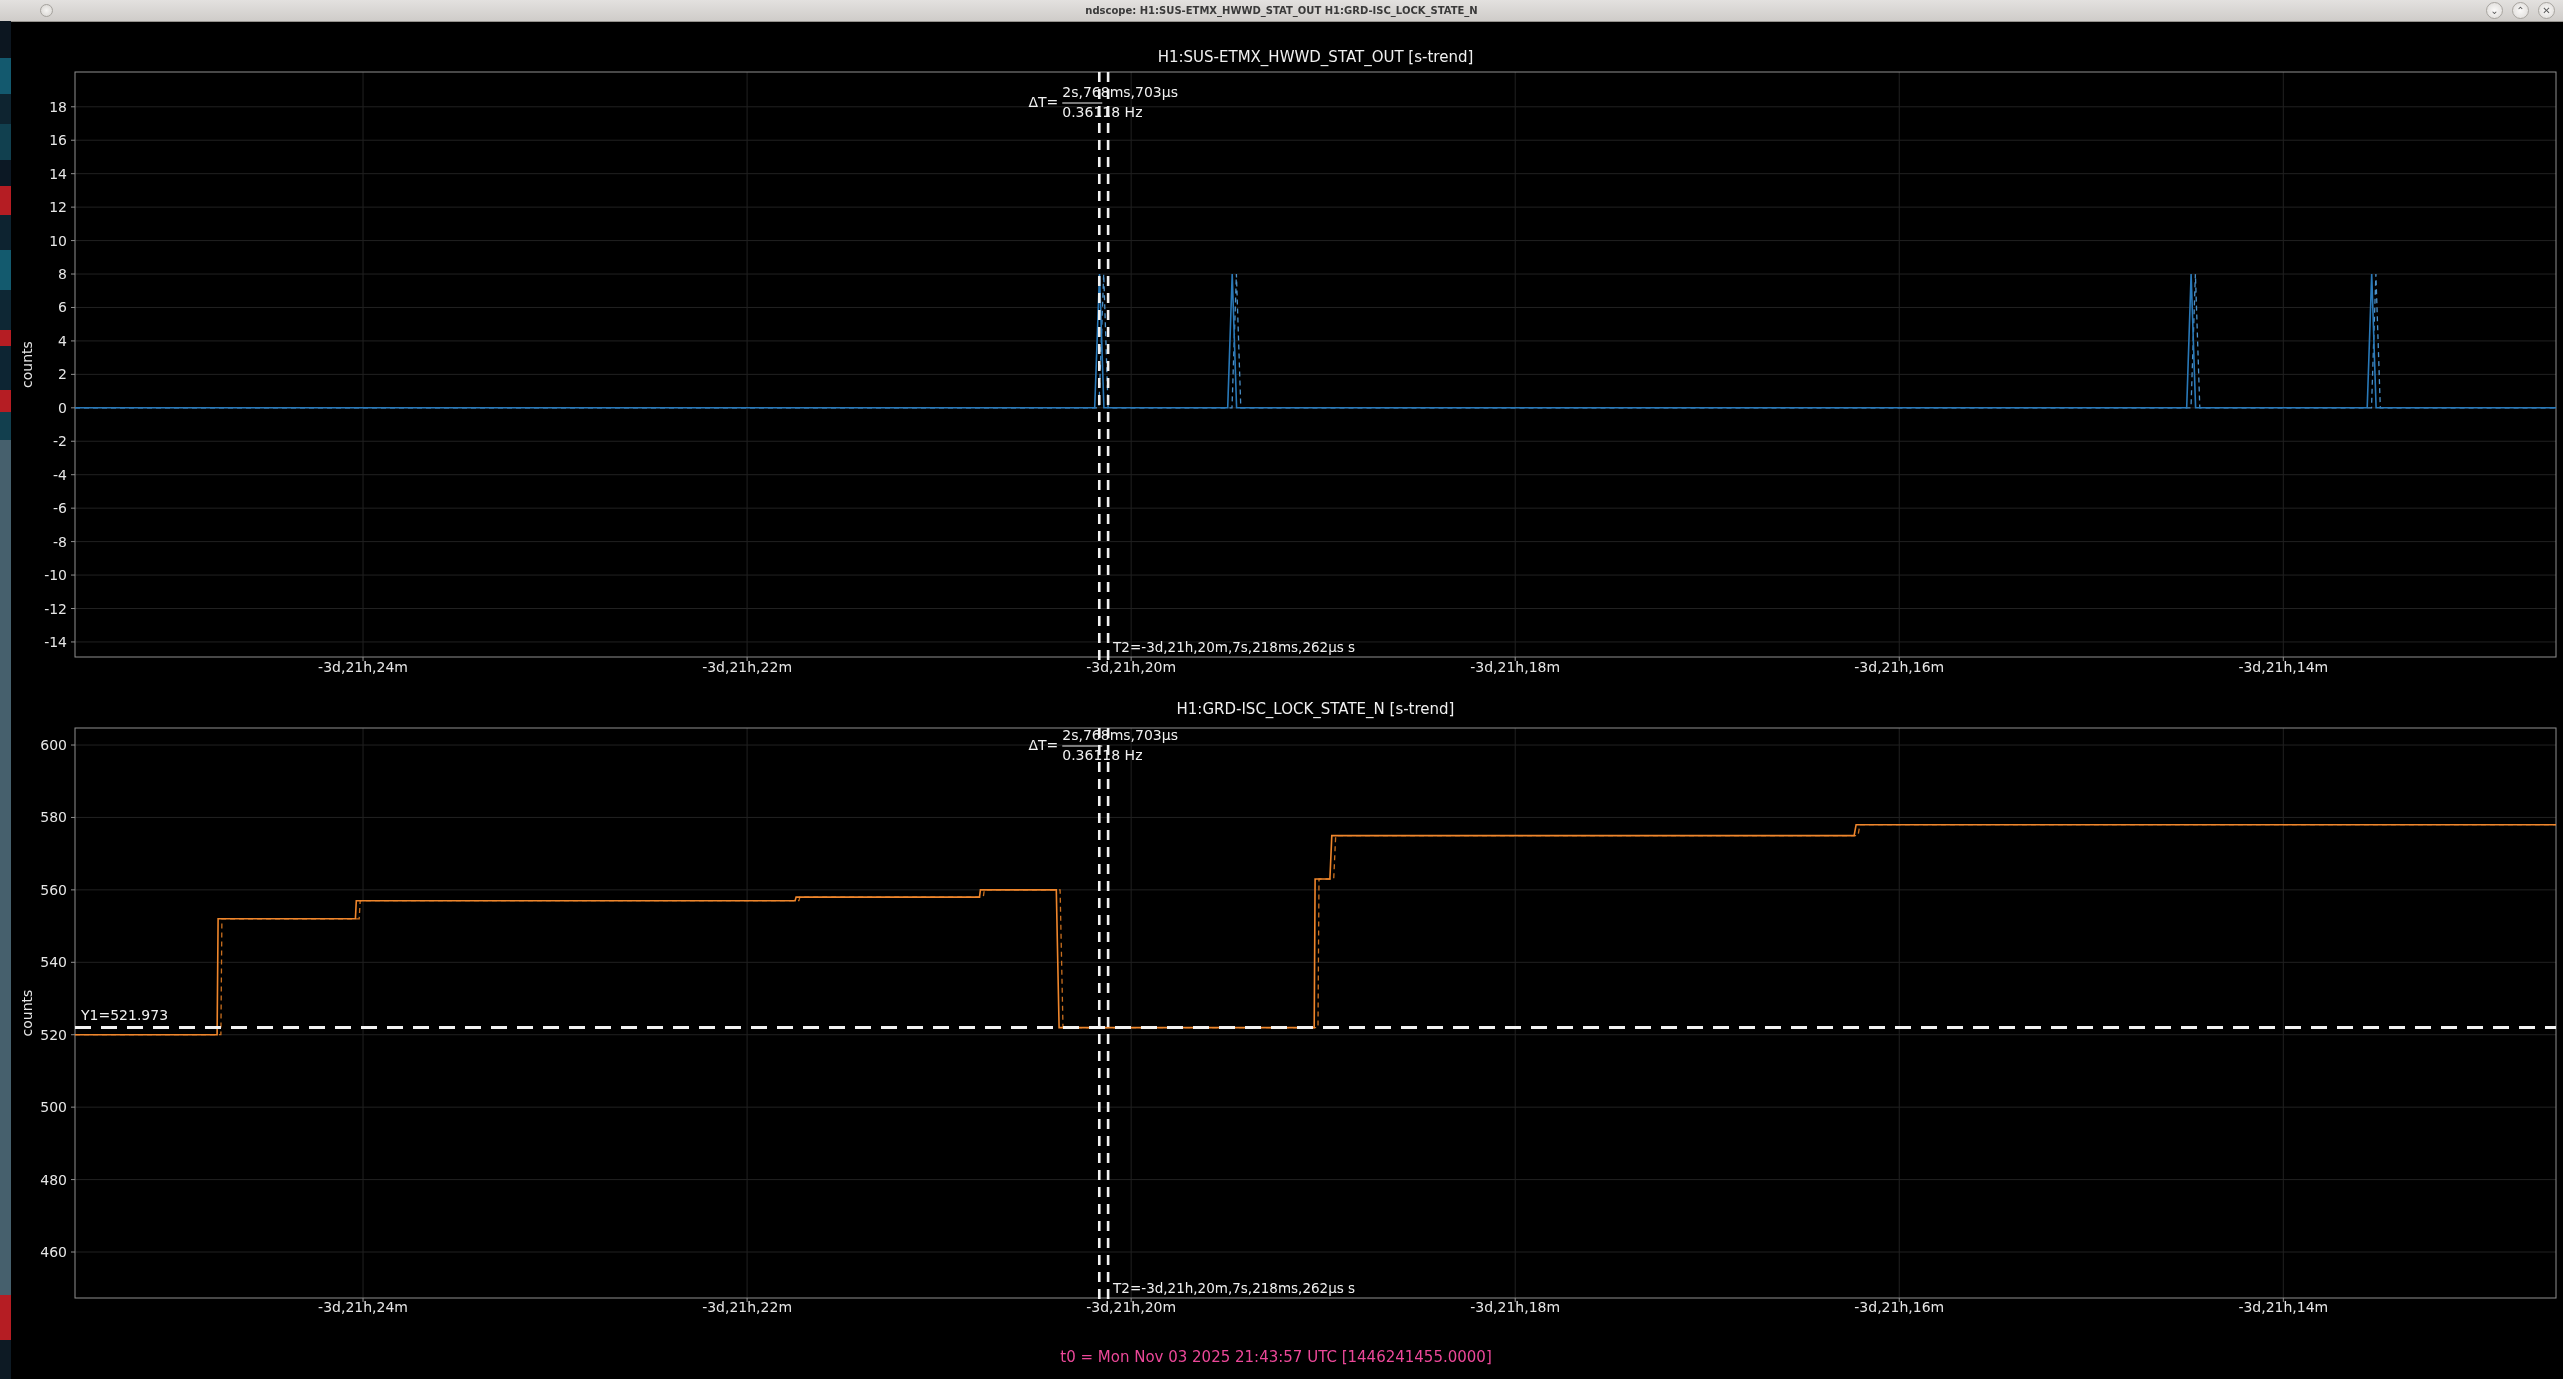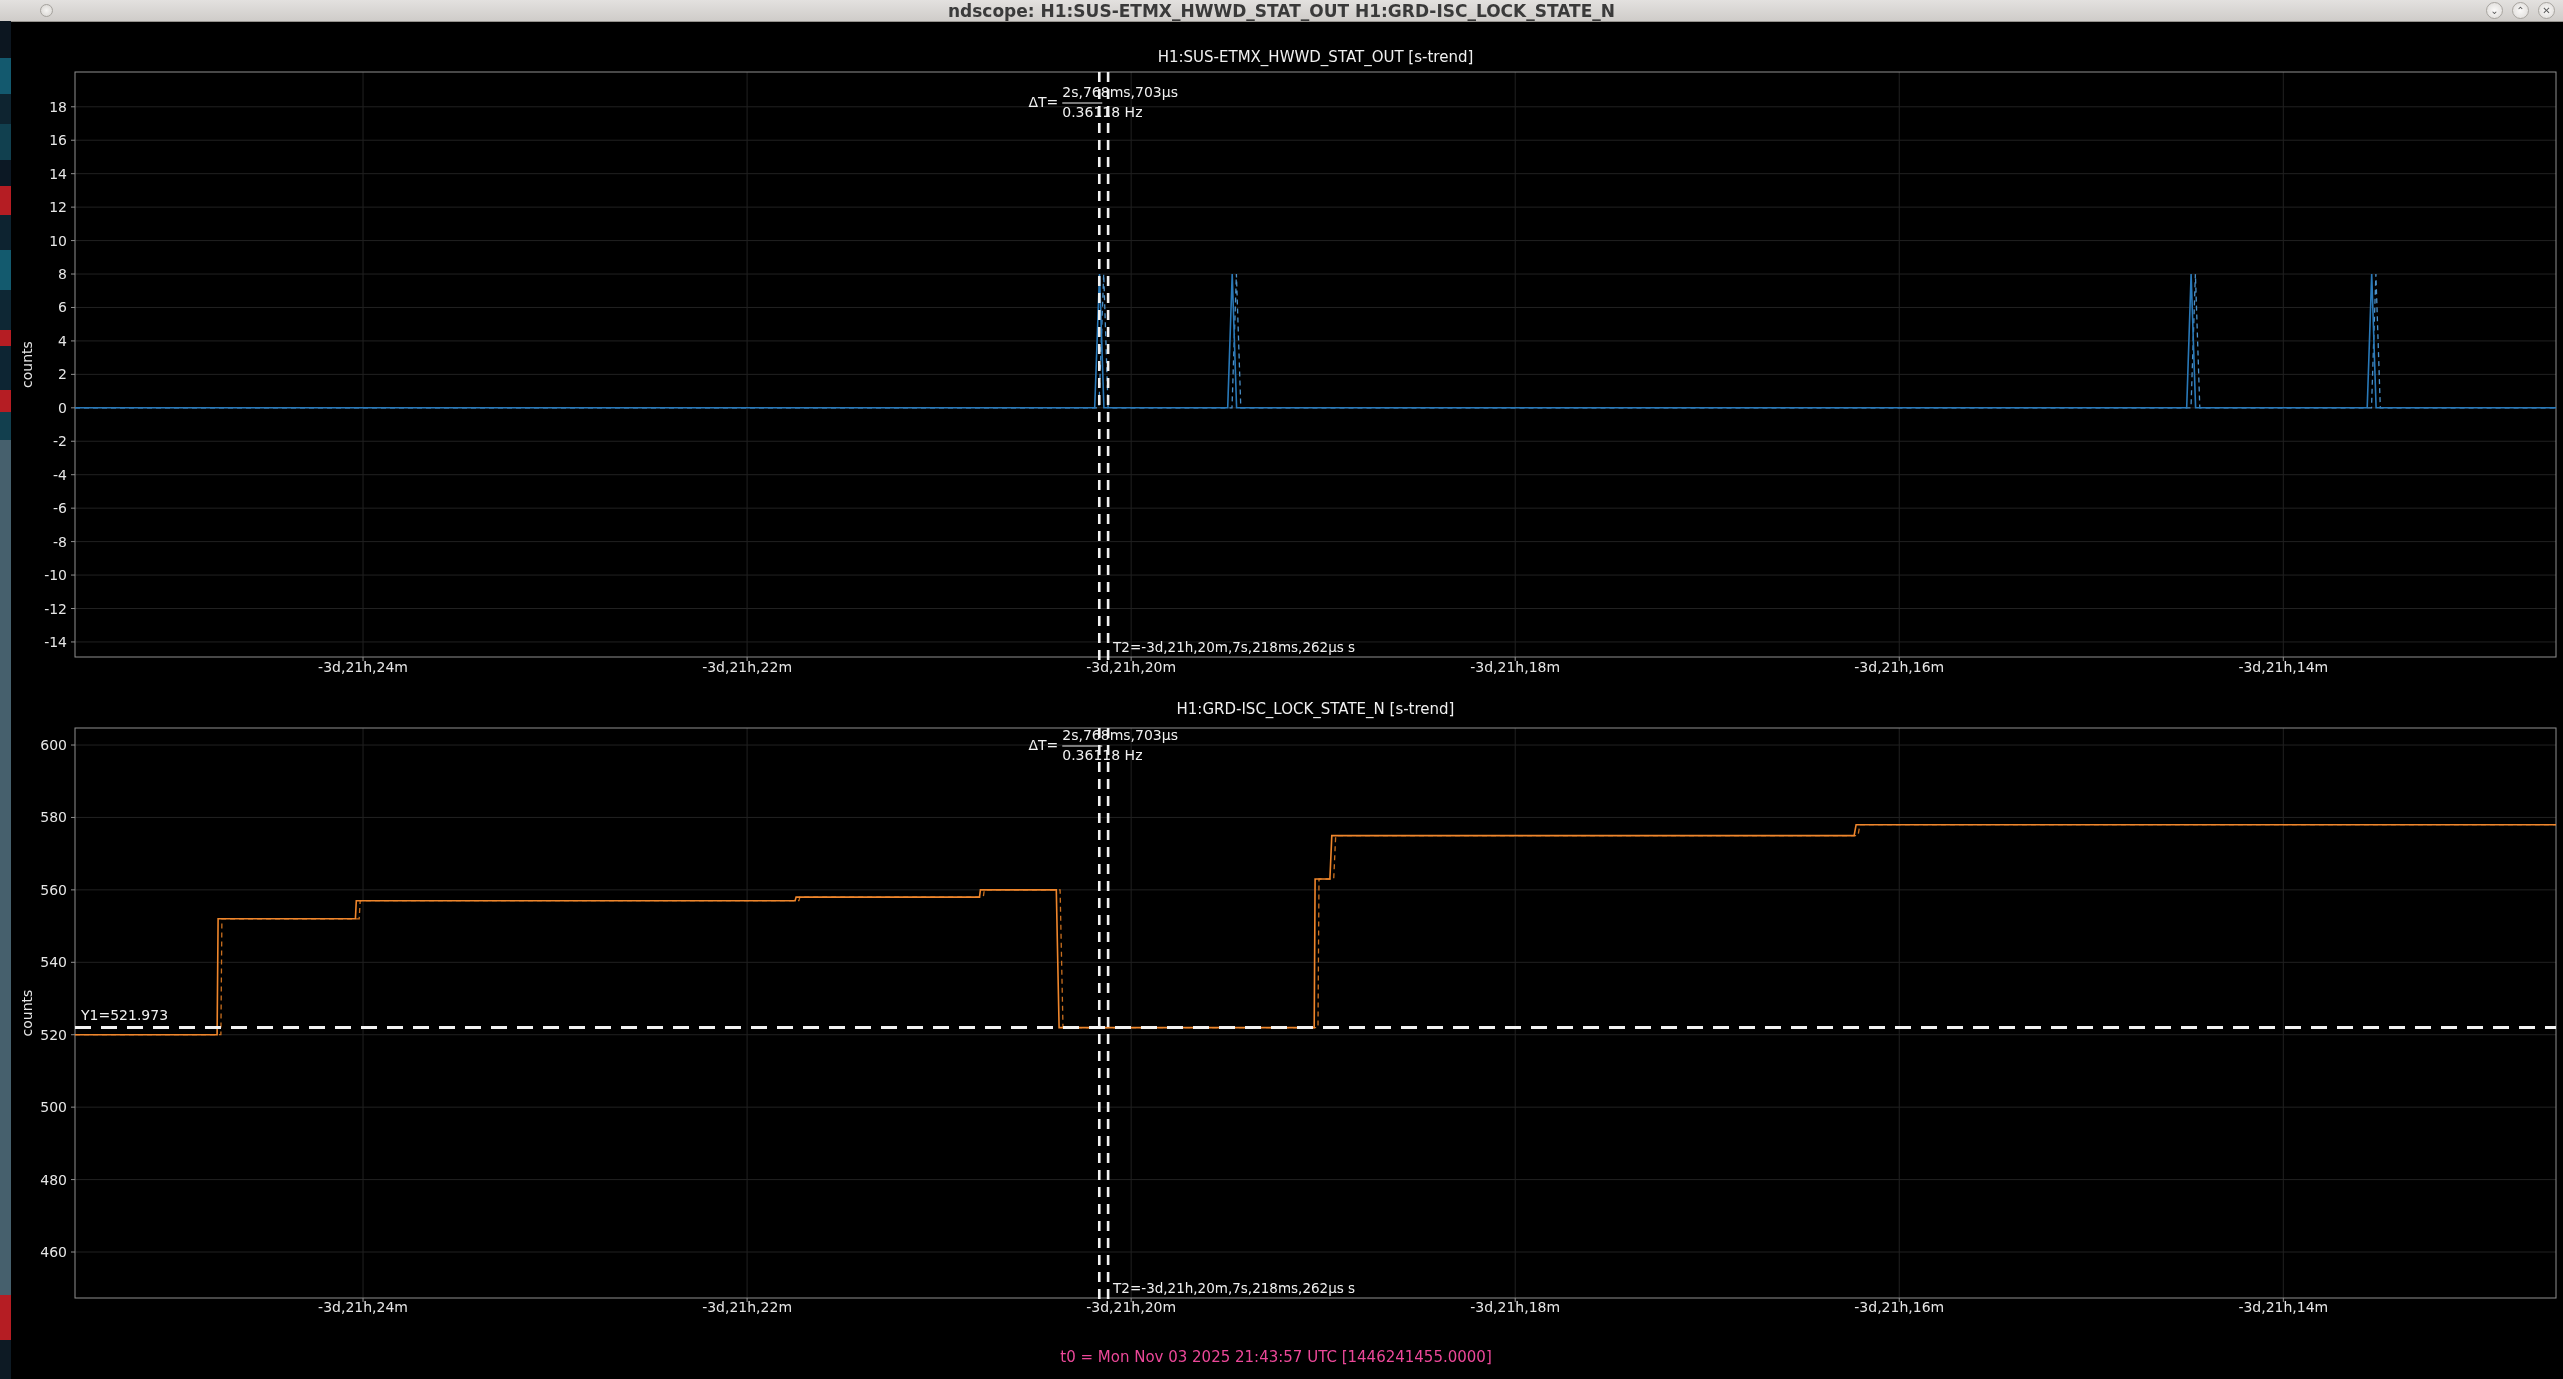--- a/index.html
+++ b/index.html
@@ -7,21 +7,21 @@
   .screen{position:relative;width:2563px;height:1379px;background:#000;}
 
   
   .titlebar{
     position:absolute;left:0;top:0;width:2563px;height:21px;
     background:linear-gradient(#e3e1df,#cfccc9);
     border-bottom:1px solid #96938e;
     display:flex;align-items:center;justify-content:center;
   }
   .titlebar .title-text{
-    font-size:17px;font-weight:bold;color:#3a3a3a;letter-spacing:0;
+    font-size:10px;font-weight:bold;color:#3a3a3a;letter-spacing:0;
   }
   .menu-btn{
     position:absolute;left:40px;top:4px;width:13px;height:13px;border-radius:50%;
     background:radial-gradient(#f5f4f2,#d4d1ce);border:1px solid #a5a29d;box-sizing:border-box;
   }
   .win-btns{position:absolute;right:8px;top:2px;display:flex;gap:9px;}
   .win-btn{
     width:17px;height:17px;border-radius:50%;
     background:radial-gradient(#fbfaf9,#dcd9d6);
     border:1px solid #9b2a2a00;border:1px solid #a8a5a0;box-sizing:border-box;

